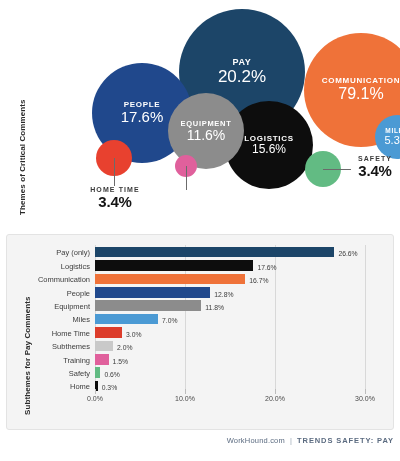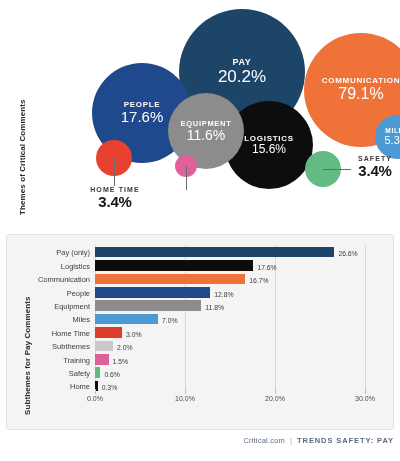--- a/index.html
+++ b/index.html
@@ -203,18 +203,18 @@
         <div class="xtick-mark" style="left: 90px;"></div>
         <div class="xtick" style="left: 90px;">10.0%</div>
         <div class="xtick-mark" style="left: 180px;"></div>
         <div class="xtick" style="left: 180px;">20.0%</div>
         <div class="xtick-mark" style="left: 270px;"></div>
         <div class="xtick" style="left: 270px;">30.0%</div>
       </div>
   </div>
 
   <div class="footer">
-    <span class="fh-site">Critical.com</span>
+    <span class="fh-site">WorkHound.com</span>
     <span class="fh-sep">|</span>
     <span class="fh-rep">TRENDS SAFETY: PAY</span>
   </div>
 
 </div>
 
 </body></html>

